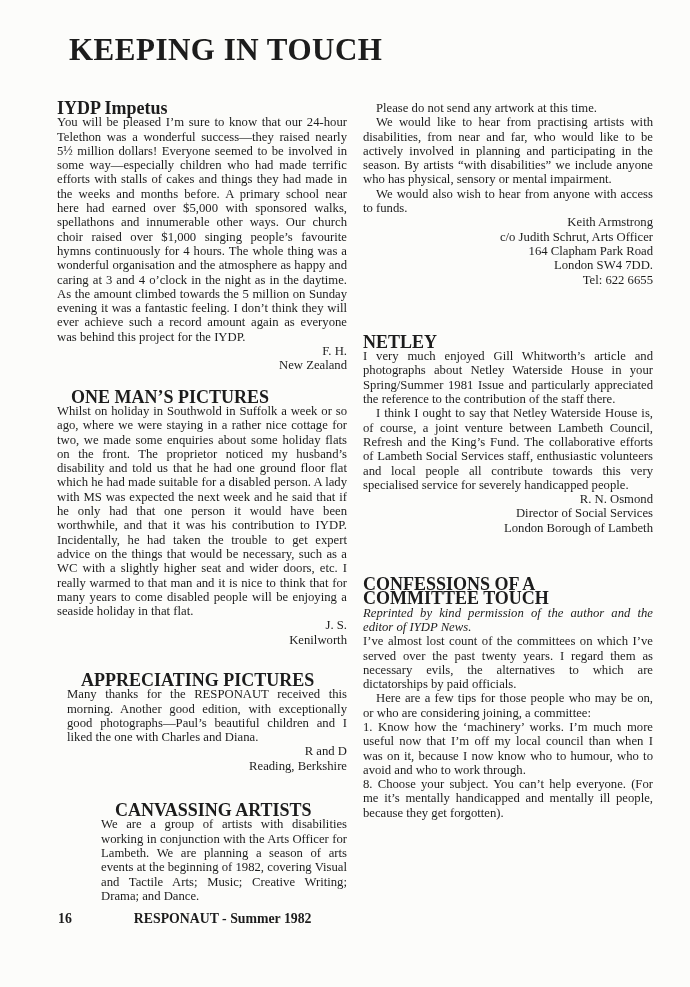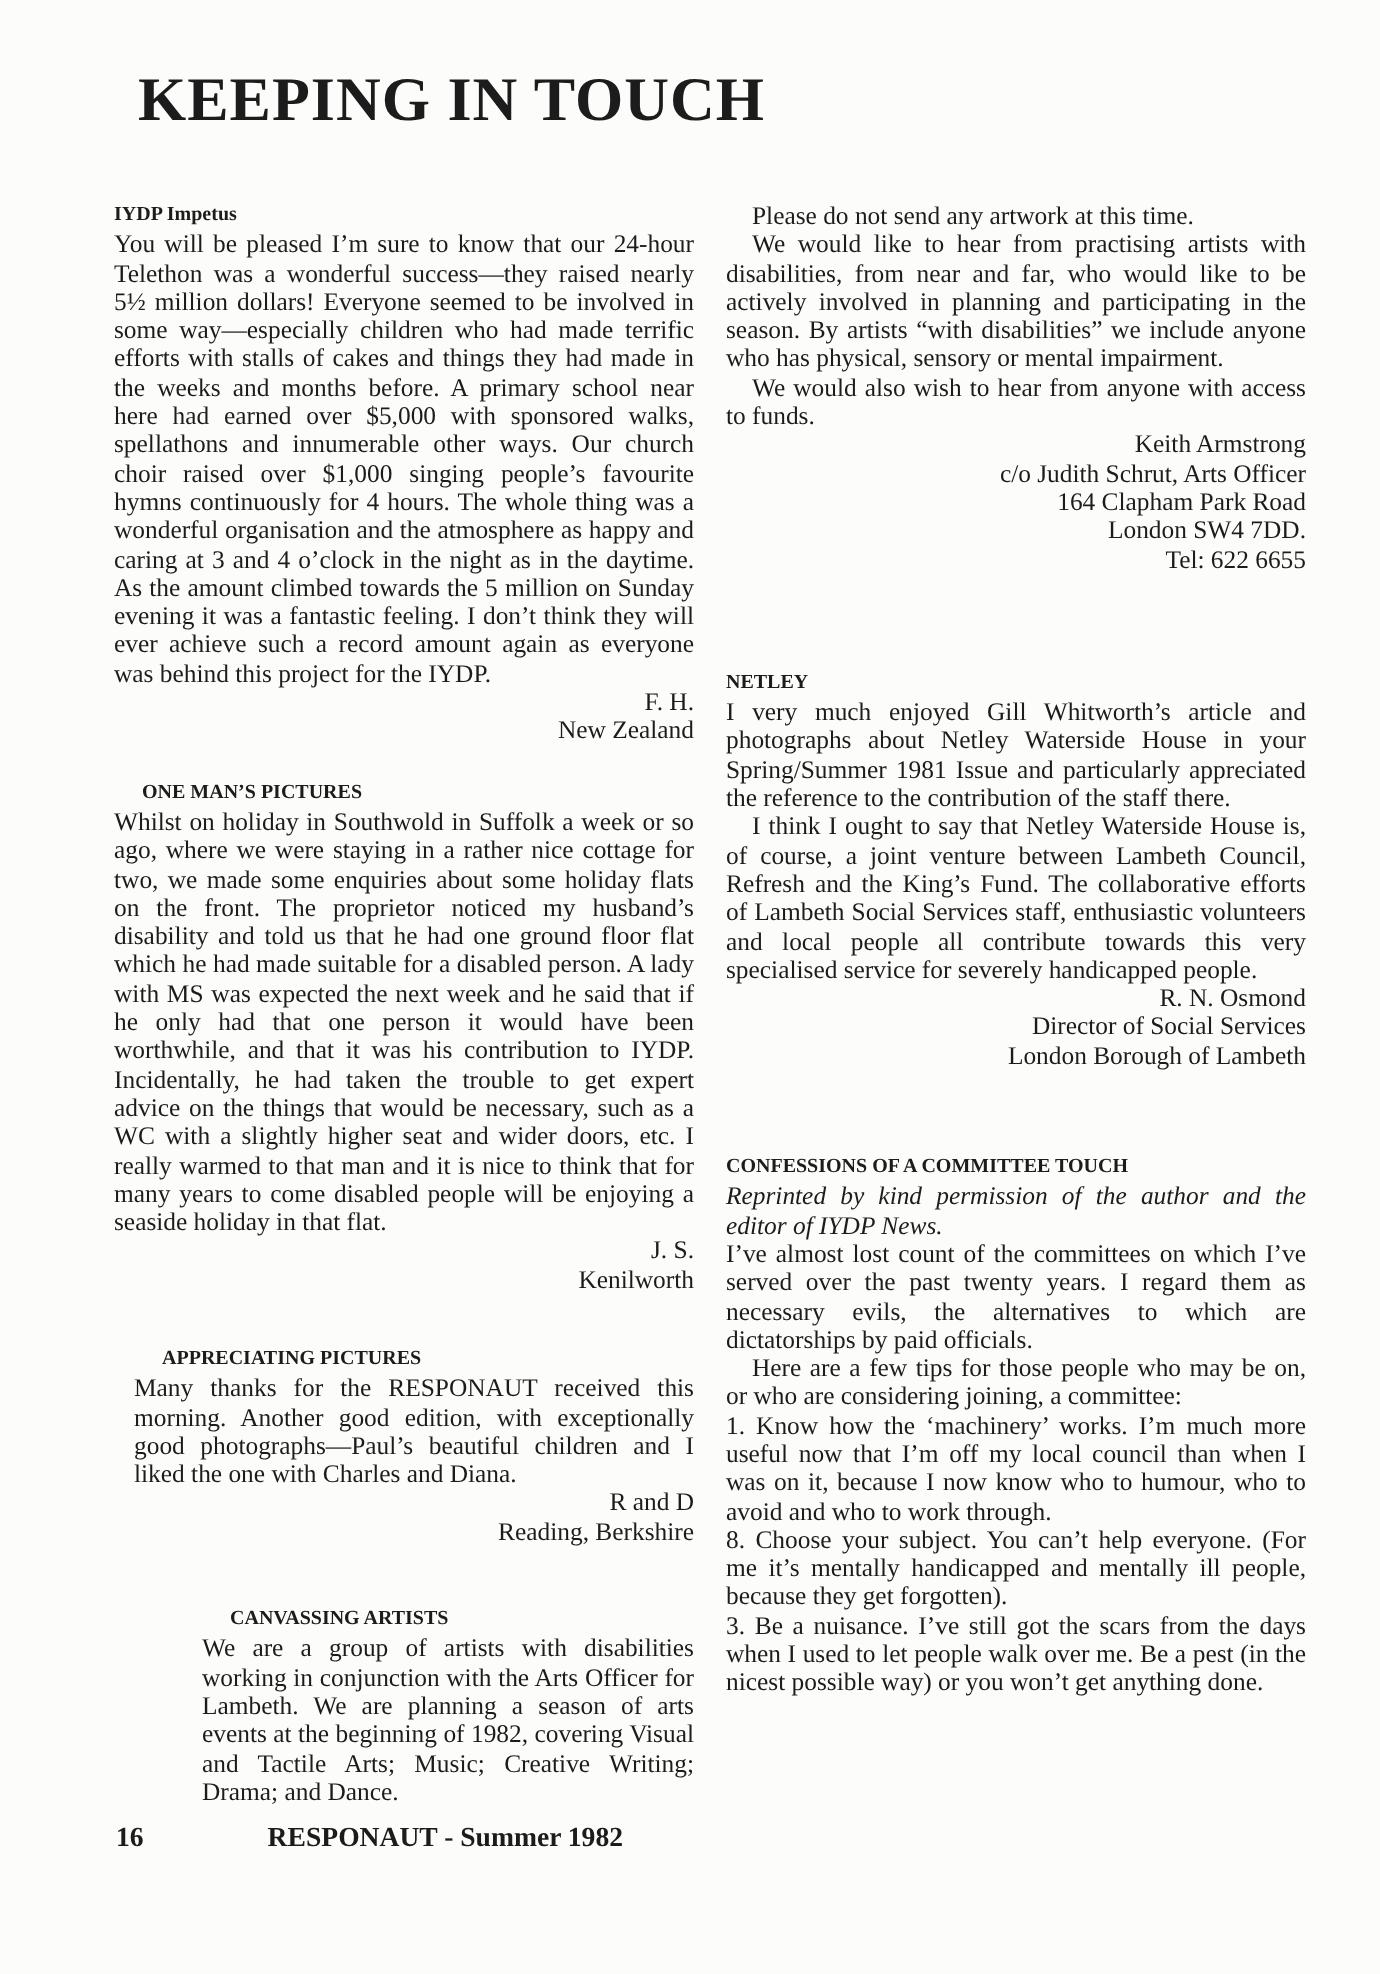--- a/index.html
+++ b/index.html
@@ -22,21 +22,21 @@
   }
   .columns {
     position: absolute;
     left: 57px;
     top: 101px;
     display: flex;
     gap: 16px;
   }
   .column { width: 290px; }
   .heading {
-    font-size: 10px;
+    font-size: 18px;
     line-height: 14.3px;
     font-weight: 700;
   }
   .col-left .section-2 .heading,
   .col-left .section-3 .heading,
   .col-left .section-4 .heading { text-indent: 14px; }
   .para {
     font-size: 12.7px;
     line-height: 14.3px;
     text-align: justify;
@@ -134,21 +134,20 @@
         </div>
       </section>
 
       <section class="section section-3">
         <h3 class="heading">CONFESSIONS OF A COMMITTEE TOUCH</h3>
         <p class="para italic">Reprinted by kind permission of the author and the editor of IYDP News.</p>
         <p class="para">I’ve almost lost count of the committees on which I’ve served over the past twenty years. I regard them as necessary evils, the alternatives to which are dictatorships by paid officials.</p>
         <p class="para indent">Here are a few tips for those people who may be on, or who are considering joining, a committee:</p>
         <p class="para">1. Know how the ‘machinery’ works. I’m much more useful now that I’m off my local council than when I was on it, because I now know who to humour, who to avoid and who to work through.</p>
         <p class="para">8. Choose your subject. You can’t help everyone. (For me it’s mentally handicapped and mentally ill people, because they get forgotten).</p>
-        <p class="para">3. Be a nuisance. I’ve still got the scars from the days when I used to let people walk over me. Be a pest (in the nicest possible way) or you won’t get anything done.</p>
       </section>
 
     </div>
   </div>
 
   <div class="footer">
     <span class="page-num">16</span>
     <span class="pub">RESPONAUT - Summer 1982</span>
   </div>
 

